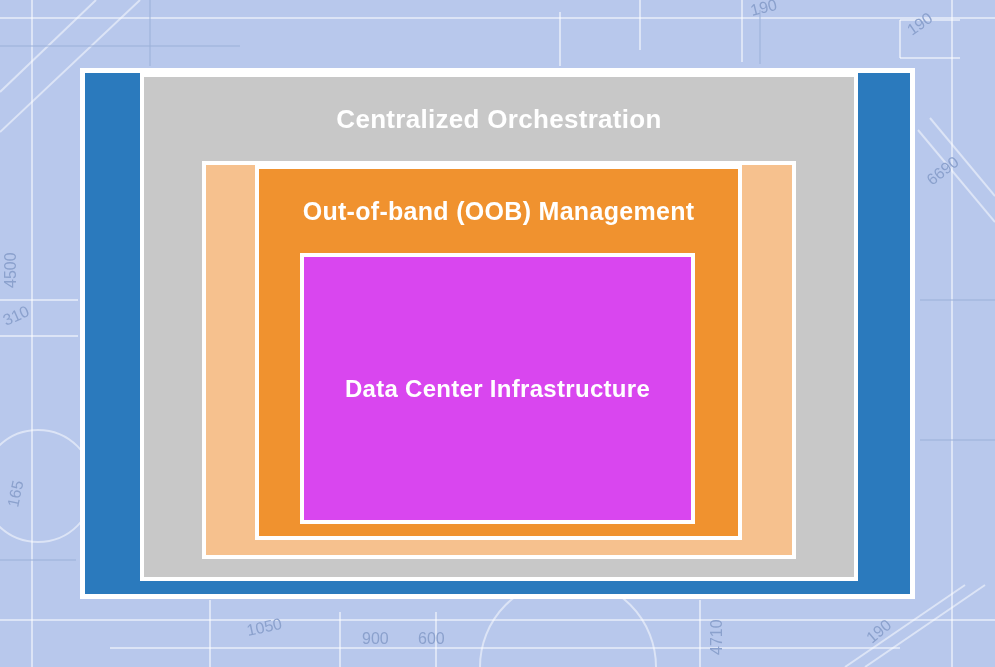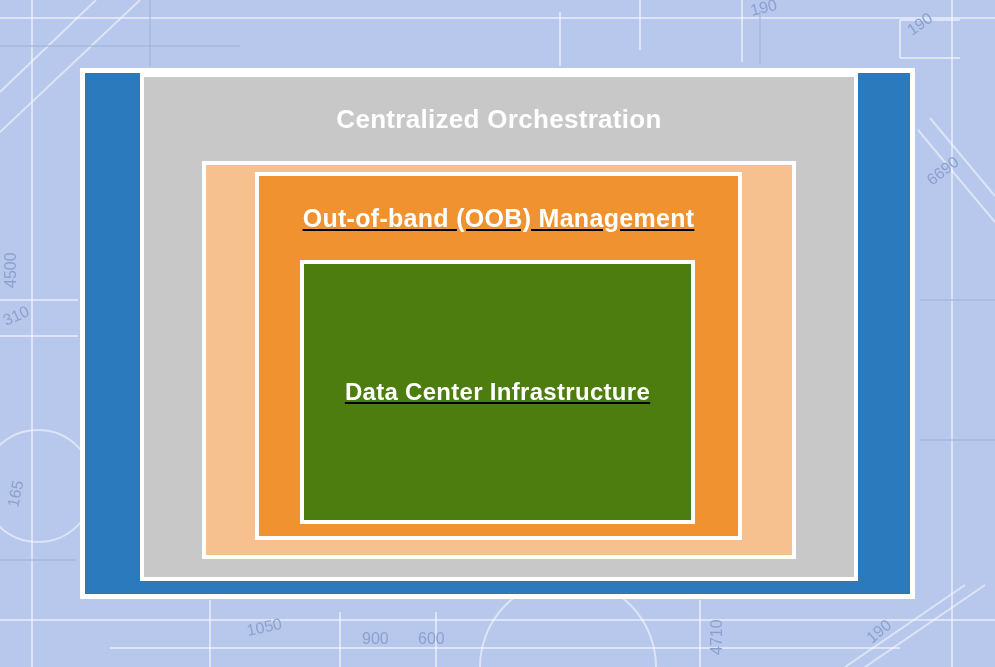--- a/index.html
+++ b/index.html
@@ -59,21 +59,21 @@
     flex: 1 1 auto;
     height: auto;
   }
   .t0 { font-size: 27px; }
   .t1 { font-size: 26px; }
   .t2 { font-size: 25px; }
   .t3 { font-size: 25px; }
   .t4 { font-size: 24px; }
   .m1 { margin: 0 52px 13px 55px; border-width: 4px; }
   .m2 { margin: 0 58px 18px 58px; border-width: 4px; }
-  .m3 { margin: 7px 50px 15px 49px; border-width: 4px; text-decoration: underline; }
+  .m3 { margin: 0 50px 15px 49px; border-width: 4px; }
   .m4 { margin: 0 43px 12px 41px; border-width: 4px; }
   .leaf {
     justify-content: center;
   }
   .leaf .layer-title {
     height: auto;
     flex: 1 1 auto;
   }
 </style>
 </head>
@@ -138,21 +138,21 @@
         <div class="layer-title t1">Centralized Orchestration</div>
         <div class="layer-body">
 
           <div class="layer m2" style="background-color: rgb(246, 193, 142);">
             <div class="layer-body">
 
               <div class="layer m3" style="background-color: rgb(240, 146, 47);">
                 <div class="layer-title t3">Out-of-band (OOB) Management</div>
                 <div class="layer-body">
 
-                  <div class="layer m4 leaf" style="background-color: #4d7c0f;">
+                  <div class="layer m4 leaf" style="background-color: #d946ef;">
                     <div class="layer-title t4">Data Center Infrastructure</div>
                   </div>
 
                 </div>
               </div>
 
             </div>
           </div>
 
         </div>

